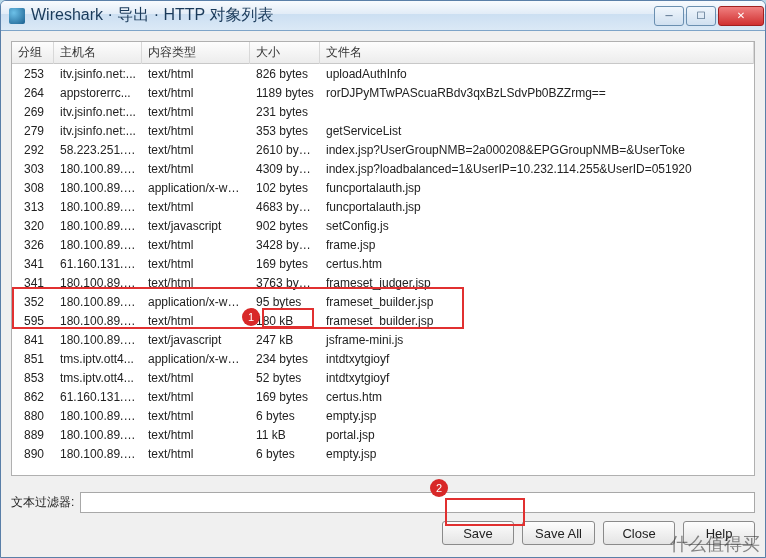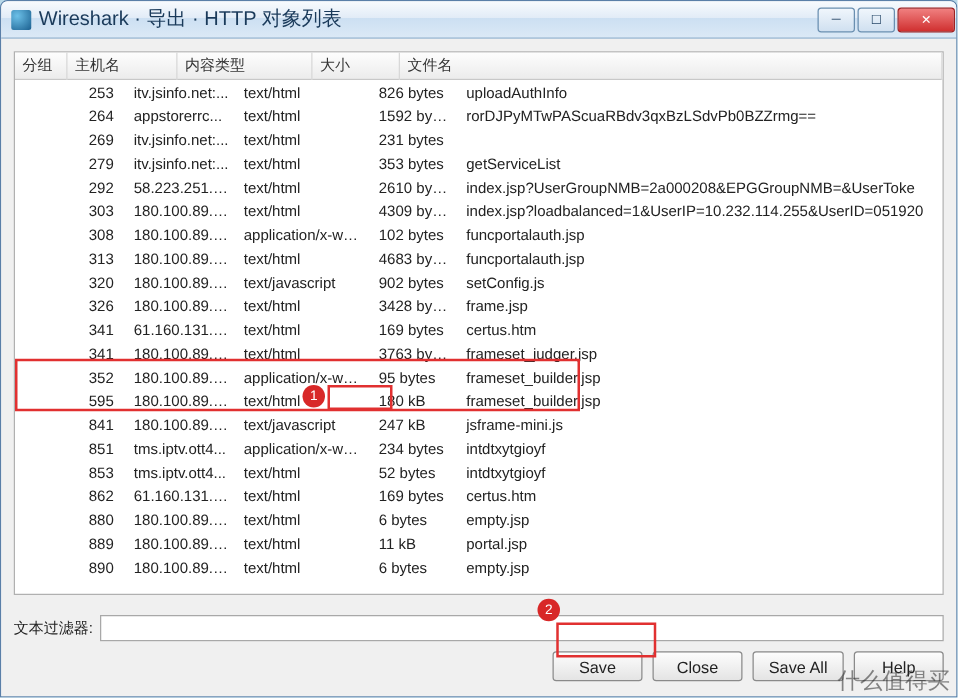--- a/index.html
+++ b/index.html
@@ -83,21 +83,20 @@
 }
 .c1 { width: 42px; text-align: right; padding-right: 26px; }
 .c2 { width: 88px; }
 .c3 { width: 108px; }
 .c4 { width: 70px; }
 .c5 { flex: 1; }
 .tbody {
   flex: 1;
   overflow-y: scroll;
   position: relative;
-  margin-left: 47px;
 }
 .row {
   display: flex;
   height: 19px;
   align-items: center;
   color: #222;
 }
 .td {
   padding: 1px 6px;
   white-space: nowrap;
@@ -198,21 +197,21 @@
             <div class="td c1">253</div>
             <div class="td c2">itv.jsinfo.net:...</div>
             <div class="td c3">text/html</div>
             <div class="td c4">826 bytes</div>
             <div class="td c5">uploadAuthInfo</div>
           </div>
           <div class="row">
             <div class="td c1">264</div>
             <div class="td c2">appstorerrc...</div>
             <div class="td c3">text/html</div>
-            <div class="td c4">1592 bytes</div>
+            <div class="td c4">1189 bytes</div>
             <div class="td c5">rorDJPyMTwPAScuaRBdv3qxBzLSdvPb0BZZrmg==</div>
           </div>
           <div class="row">
             <div class="td c1">269</div>
             <div class="td c2">itv.jsinfo.net:...</div>
             <div class="td c3">text/html</div>
             <div class="td c4">231 bytes</div>
           </div>
           <div class="row">
             <div class="td c1">279</div>
@@ -343,22 +342,22 @@
         </div>
     </div>
 
     <div class="filterrow">
       <label>文本过滤器:</label>
       <input type="text" value="" style="">
     </div>
 
     <div class="btnrow">
       <div class="btn">Save</div>
+      <div class="btn">Save All</div>
       <div class="btn">Close</div>
-      <div class="btn">Save All</div>
       <div class="btn">Help</div>
     </div>
   </div>
 </div>
 
 <div class="hl-box hl1"></div>
 <div class="hl-box hl2"></div>
 <div class="hl-box hl-save"></div>
 <div class="badge b1">1</div>
 <div class="badge b2">2</div>

